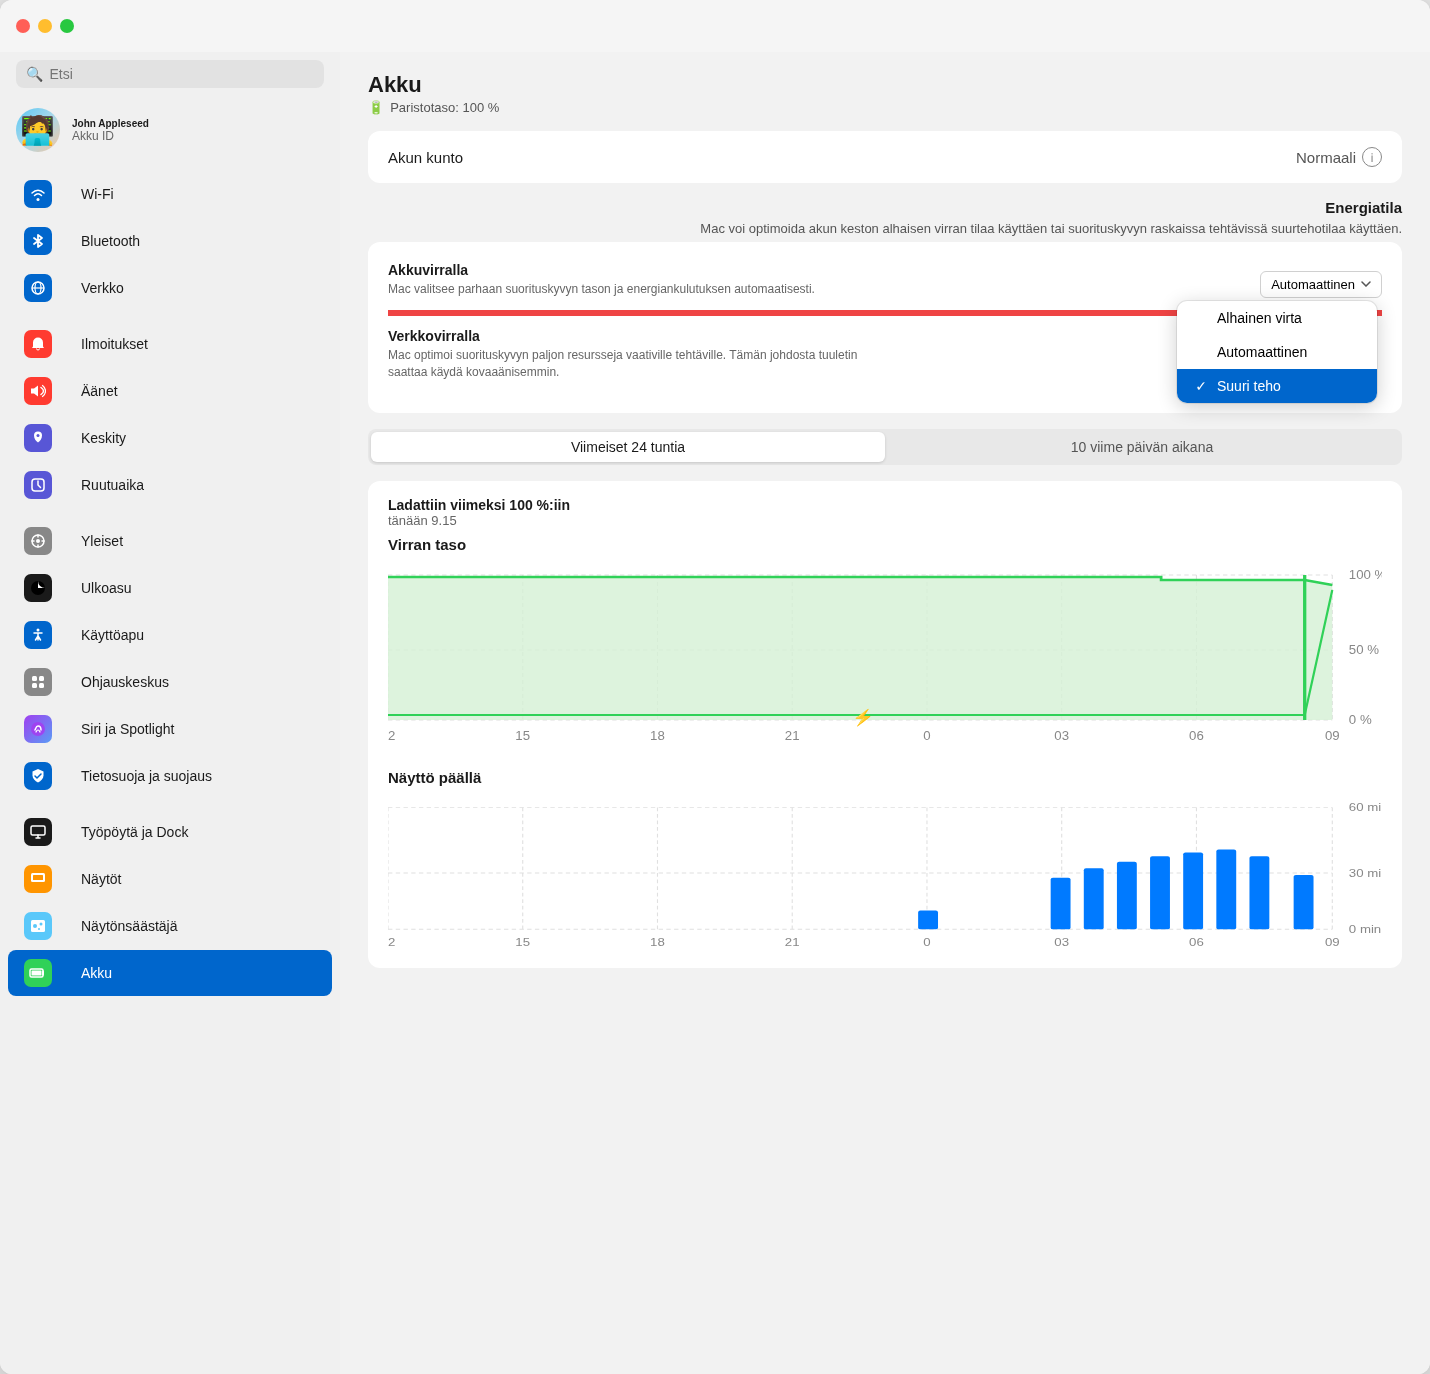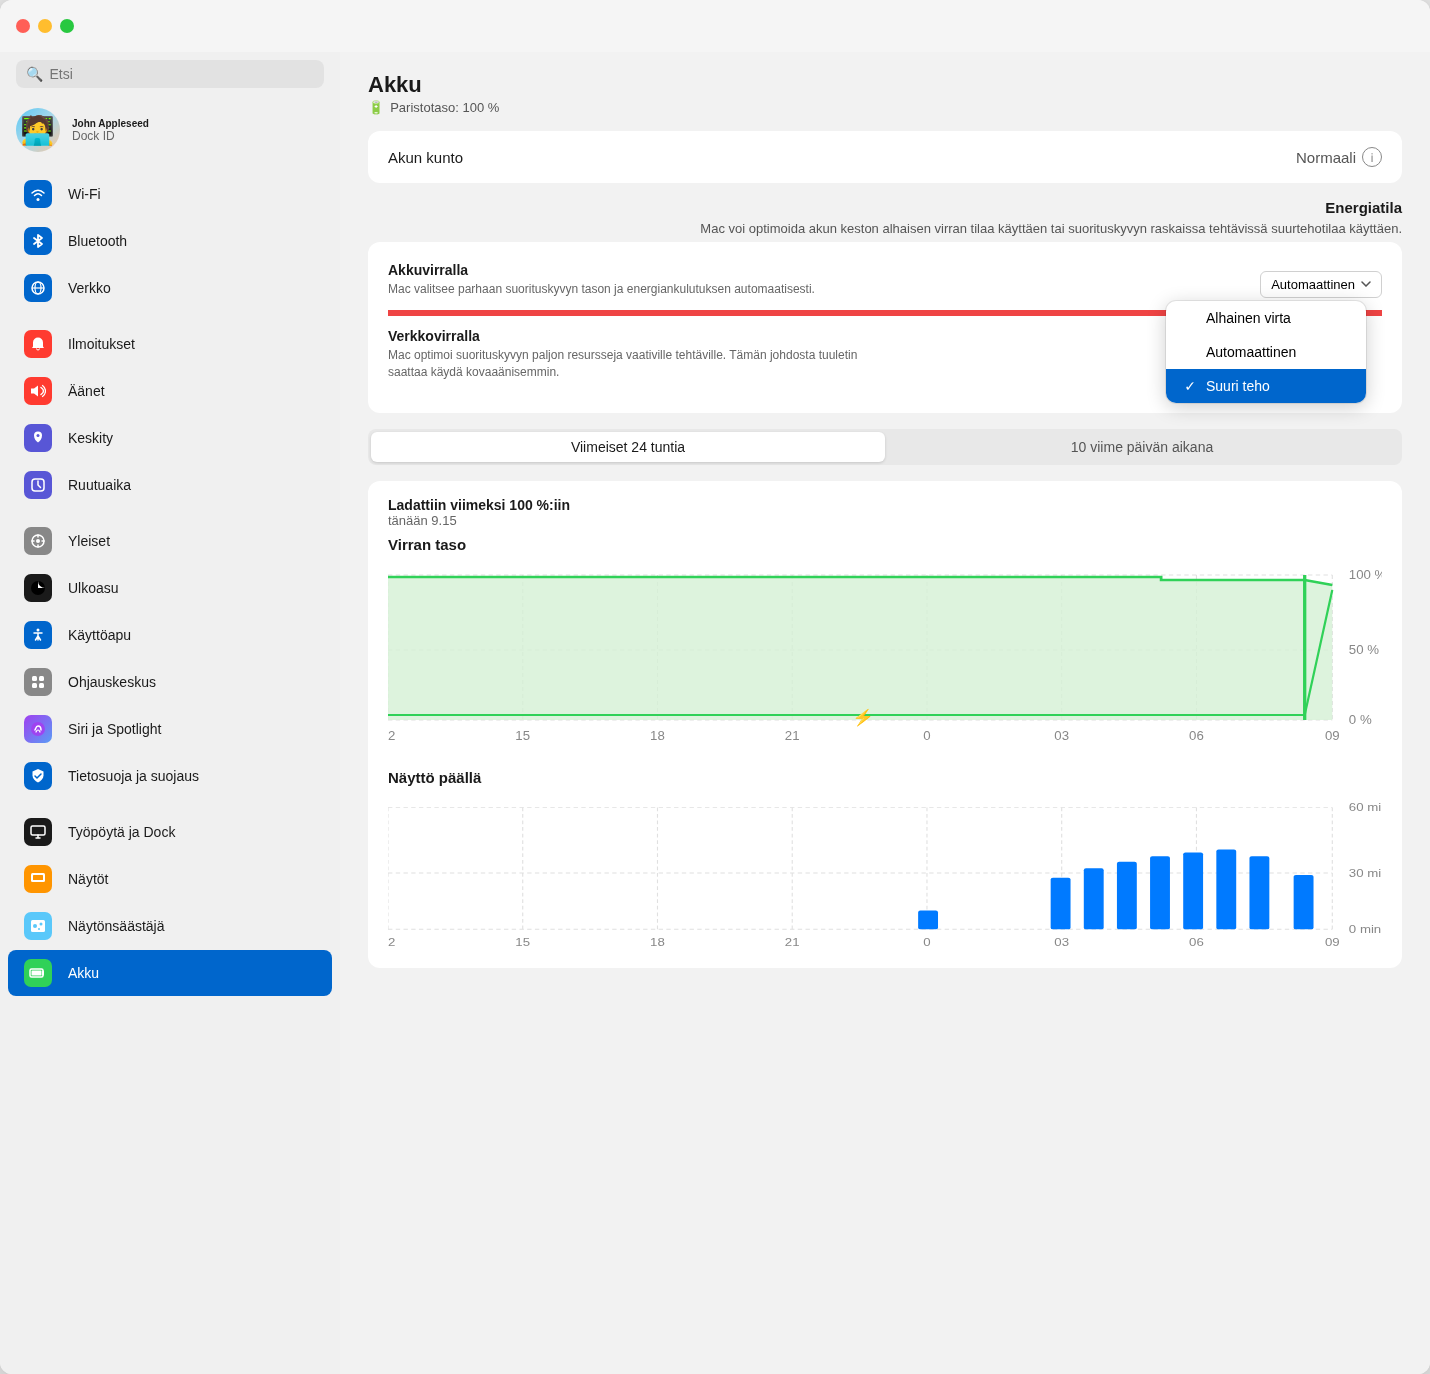--- a/index.html
+++ b/index.html
@@ -122,21 +122,21 @@
     }
 
     .sidebar-section {
       padding: 2px 0;
     }
 
     .sidebar-item {
       display: flex;
       align-items: center;
       padding: 9px 16px;
-      gap: 16px;
+      gap: 29px;
       cursor: pointer;
       border-radius: 8px;
       margin: 1px 8px;
     }
 
     .sidebar-item.active {
       background: #0066cc;
     }
 
     .sidebar-item.active .sidebar-item-label {
@@ -309,21 +309,21 @@
       padding: 5px 10px;
       font-size: 13px;
       cursor: pointer;
       white-space: nowrap;
       flex-shrink: 0;
     }
 
     
     .dropdown-popup {
       position: absolute;
-      right: 16px;
+      right: 5px;
       top: 30px;
       background: white;
       border-radius: 10px;
       box-shadow: 0 4px 20px rgba(0,0,0,0.2), 0 0 0 1px rgba(0,0,0,0.08);
       overflow: hidden;
       z-index: 10;
       min-width: 200px;
     }
 
     .dropdown-item {
@@ -436,21 +436,21 @@
         <span class="search-icon-svg">🔍</span>
         <input type="text" placeholder="Etsi" style="">
       </div>
 
       <div class="user-profile">
         <div class="avatar">
           <span style="font-size:28px;">🧑‍💻</span>
         </div>
         <div class="user-info">
           <div class="user-name">John Appleseed</div>
-          <div class="user-subtitle">Dock ID</div>
+          <div class="user-subtitle">Akku ID</div>
         </div>
       </div>
 
       <div class="sidebar-section">
 
         <div class="sidebar-item">
           <div class="sidebar-icon icon-wifi">
             <svg width="16" height="16" viewBox="0 0 16 16" fill="none">
               <path d="M8 12a1.5 1.5 0 100 3 1.5 1.5 0 000-3z" fill="white"></path>
               <path d="M4.5 9.5C5.7 8.4 6.8 7.8 8 7.8s2.3.6 3.5 1.7" stroke="white" stroke-width="1.5" fill="none" stroke-linecap="round"></path>

